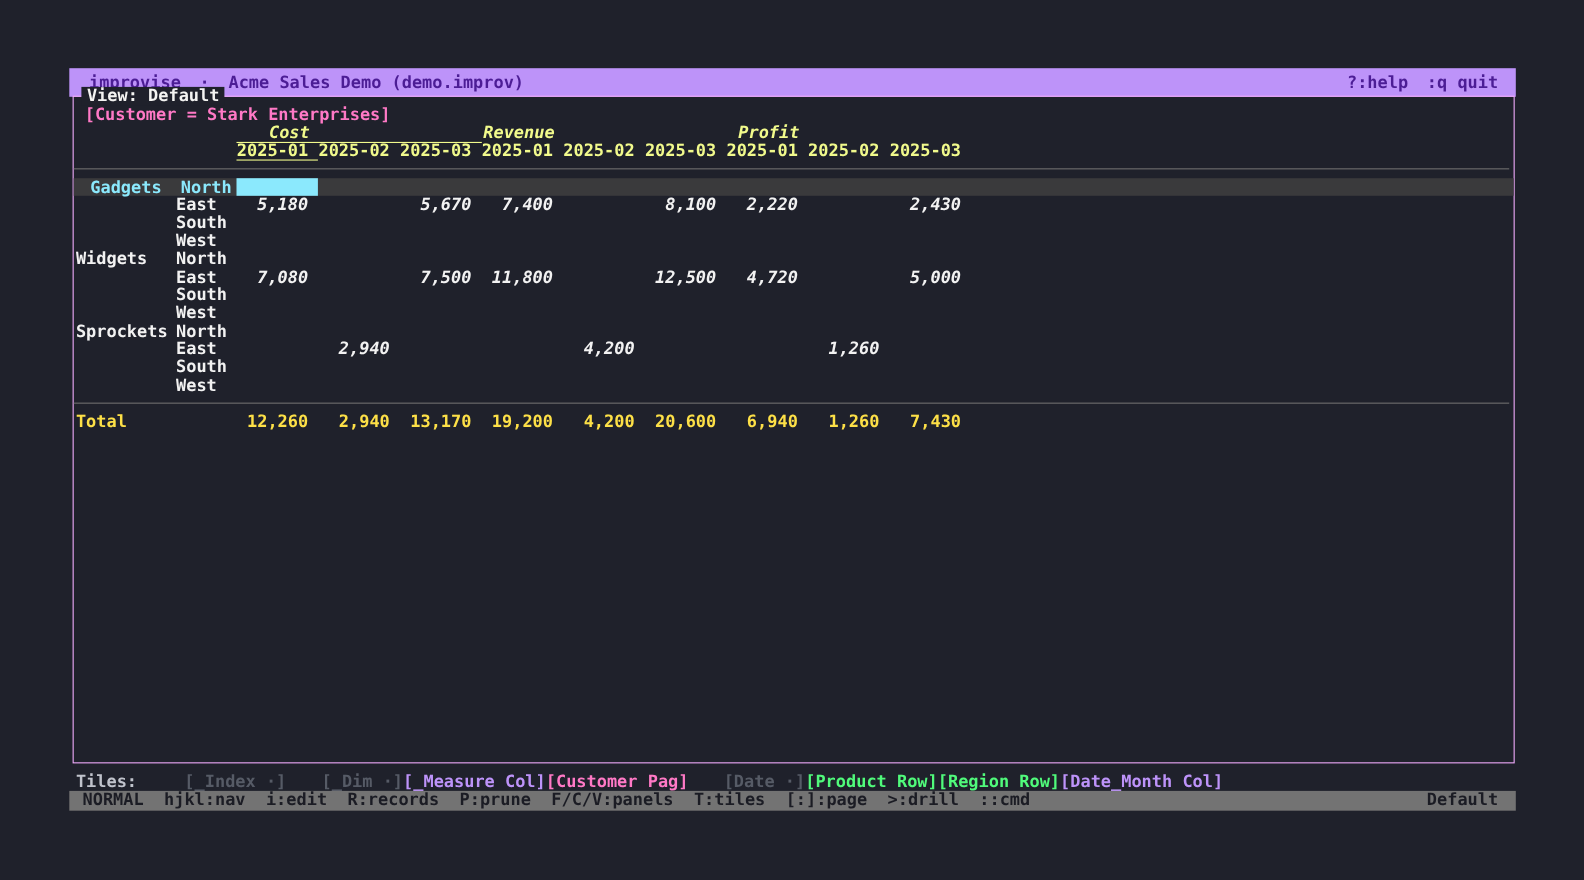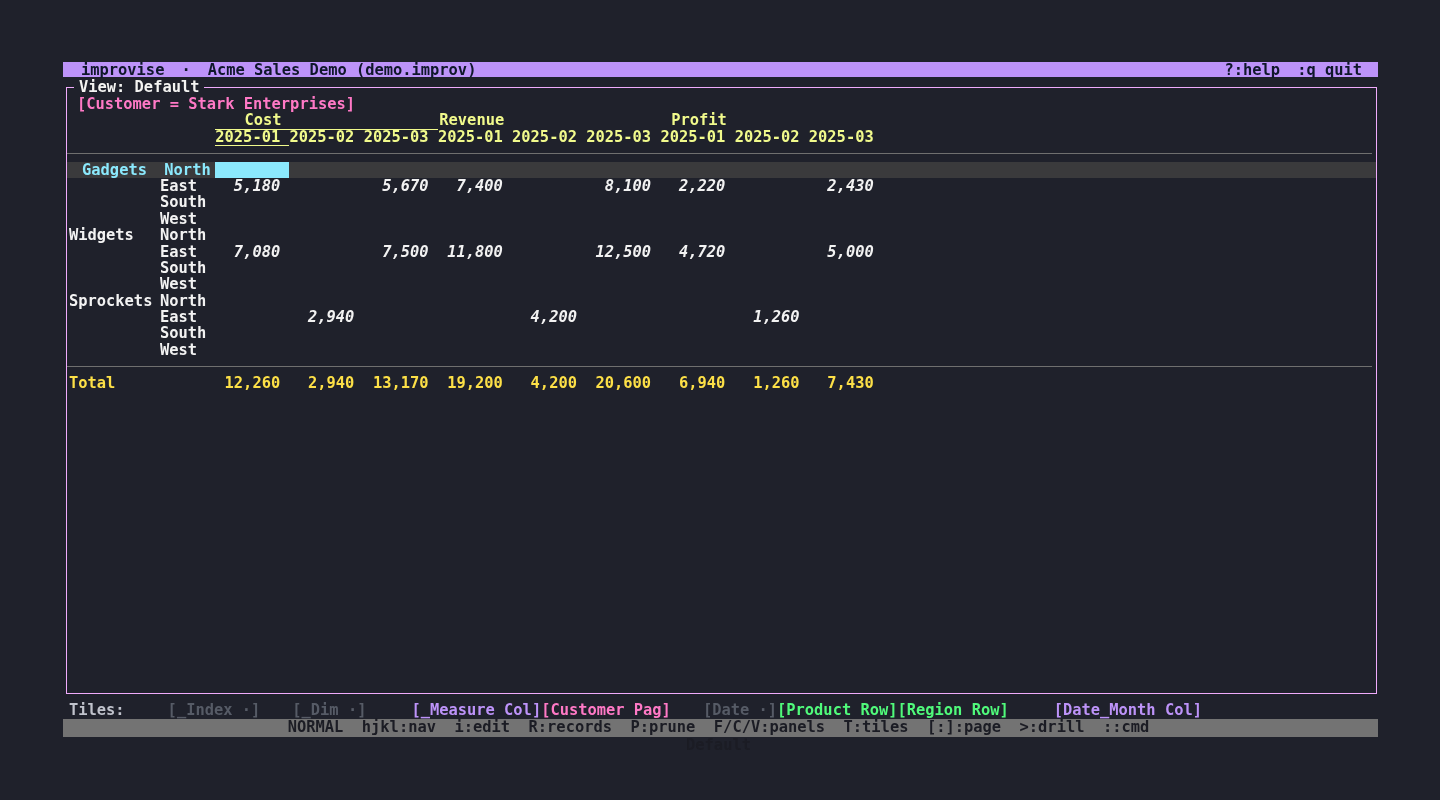--- a/index.html
+++ b/index.html
@@ -5,43 +5,43 @@
   * { margin:0; padding:0; box-sizing:border-box; }
   html,body { background:#16171f; }
   .screen {
     position:relative; width:1440px; height:800px; overflow:hidden;
     background:#1f212b;
     font-family:"DejaVu Sans Mono", monospace;
     font-weight:bold; font-size:15.4px; color:#f2f2f2;
   }
   
   .titlebar {
-    position:absolute; left:63px; top:62px; width:1315px; height:15px;
-    background:#bd93f9; color:#0f172a;
+    position:absolute; left:63px; top:62px; width:1315px; height:26px;
+    background:#bd93f9; color:#4c1d95;
     display:flex; justify-content:space-between; align-items:center;
     padding:0 16px 0 18px; line-height:18px;
   }
   .titlebar .tleft, .titlebar .tright { display:flex; gap:17px; white-space:pre; }
   
   .viewbox {
     position:absolute; left:66px; top:87px; width:1311px; height:607px;
     border:1px solid #f0abfc;
   }
   .view-title {
     position:absolute; top:-9px; left:7px; padding:0 5px;
     background:#1f212b; color:#f4f4f2; line-height:17px; white-space:pre;
   }
   .filter-line { margin:8px 0 0 10px; color:#ff79c6; height:16.4px; line-height:16.4px; white-space:pre; }
   
   .trow {
     display:grid; grid-template-columns:93px 55px repeat(9,74.2px) minmax(0,1fr);
     height:16.4px; line-height:16.4px; white-space:pre;
   }
   .mrow { display:grid; grid-template-columns:148px 222.6px 222.6px 222.6px minmax(0,1fr);
-    height:16.4px; line-height:16.4px; white-space:pre; }
+    height:16.4px; line-height:16.4px; white-space:pre;font-style:italic; }
   .group-cell { text-align:right; padding-right:156px; color:#f1fa8c; }
   .group-cell.sel-group { border-bottom:1px solid #f1fa8c; }
   .month-cell { text-align:right; padding-right:9px; color:#f1fa8c; }
   .month-cell.sel-col { border-bottom:1px solid #f1fa8c; }
   .plabel { padding-left:2px; color:#f2f2f2; }
   .rlabel { color:#f2f2f2; }
   .cell { text-align:right; padding-right:9px; }
   .val { font-style:italic; color:#f2f2f2; }
   .cursor-row { background:#3a3a3c;text-align:center; }
   .cursor-row .plabel, .cursor-row .rlabel { color:#8be9fd; }
@@ -49,29 +49,29 @@
   .sep-row { height:16.4px; position:relative; }
   .sep-row::after { content:""; position:absolute; left:0; right:4px; top:8px; height:1px; background:#6f6f6f; }
   .total-row .plabel, .total-row .cell { color:#fde047; font-style:normal; }
   
   .tiles-line {
     position:absolute; left:69px; top:702px; height:16.4px; line-height:16.4px;
     display:flex; white-space:pre;
   }
   .tiles-label { color:#c0c3cc; margin-right:11px; }
   .tile-dim    { color:#565b66;margin-left:32px; }
-  .tile-purple { color:#bd93f9;margin-left:45px; }
+  .tile-purple { color:#bd93f9; }
   .tile-pink   { color:#ff79c6; }
   .tile-green  { color:#50fa7b; }
   
   .statusbar {
     position:absolute; left:63px; top:719px; width:1315px; height:17.5px;
     background:#737373; color:#1b1c24;
     display:flex; justify-content:space-between; align-items:center;
-    padding:0 16px 0 12px; line-height:17.5px; white-space:pre;flex-direction:column;
+    padding:0 16px 0 12px; line-height:17.5px; white-space:pre;
   }
   .statusbar .sleft { display:flex; gap:18.5px; }
 </style>
 </head>
 <body>
 
 <div class="screen">
 
   <div class="titlebar">
     <div class="tleft">

